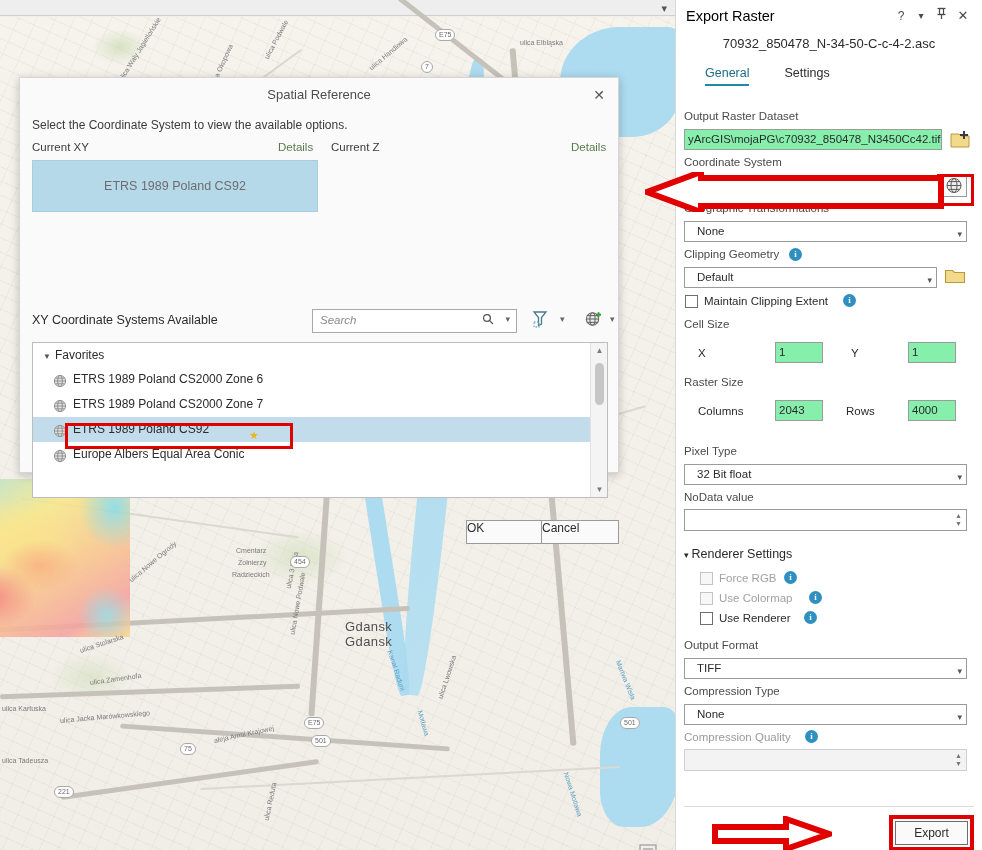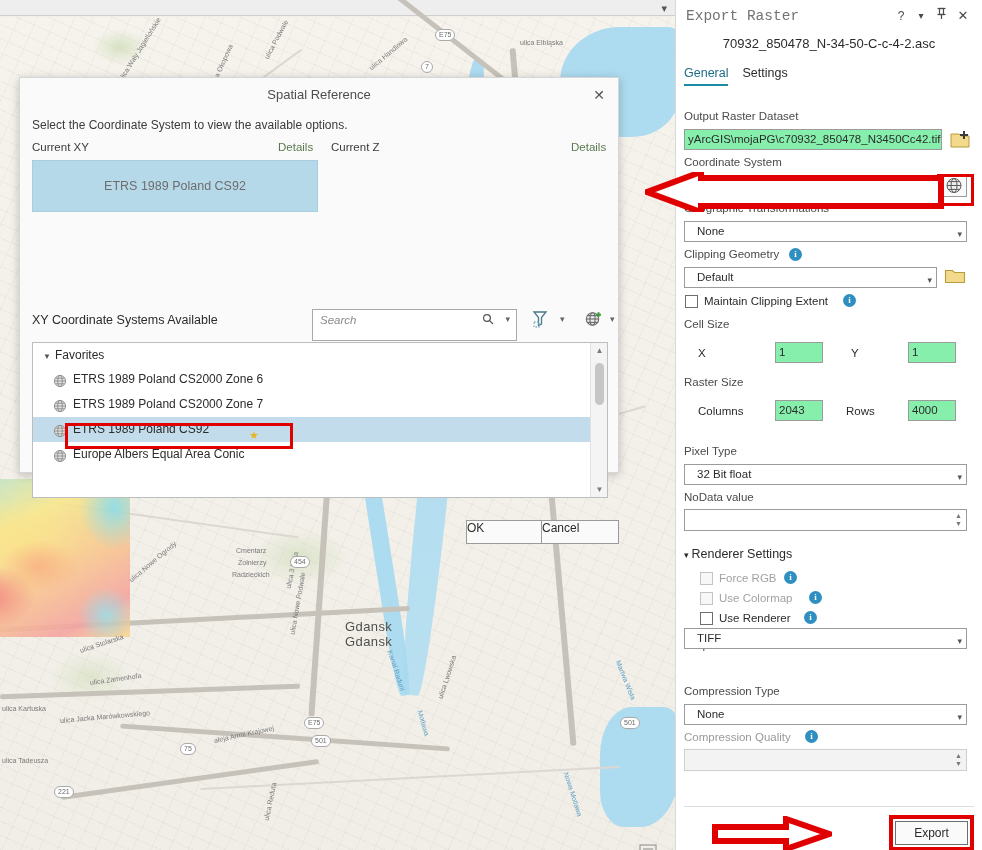--- a/index.html
+++ b/index.html
@@ -143,21 +143,21 @@
     background: #b6d9ea; border: 1px solid #a6cfe2; color: #6d6d6d;
   }
   #cs-z {
     left: 311px; top: 82px; width: 277px;
     background: #ffffff; border: 1px solid #707070; color: #2b2b2b; font-weight: bold;
   }
   #avail-label {
     position: absolute; left: 12px; top: 235px; font-size: 12.5px; color: #2b2b2b;
   }
   #search-wrap {
-    position: absolute; left: 292px; top: 231px; width: 205px; height: 32px;
+    position: absolute; left: 292px; top: 231px; width: 205px; height: 24px;
     background: #fff; border: 1px solid #a9a9a9;
   }
   #search-input {
     position: absolute; left: 5px; top: 3px; width: 150px;
     border: 0; outline: 0; font-size: 11.5px; font-style: italic; color: #6f6f6f;
     background: transparent; font-family: "Liberation Sans", sans-serif;
   }
   #search-input::placeholder { color: #8a8a8a; font-style: italic; }
   .mini-chev { font-size: 9px; color: #666; }
   #search-magn { position: absolute; right: 22px; top: 3px; color: #555; }
@@ -218,40 +218,40 @@
   }
 
   
   #export-panel {
     position: absolute; left: 675px; top: 0; width: 307px; height: 850px;
     background: #ffffff; border-left: 1px solid #d9d9d9;
   }
   #ep-titlebar { position: relative; height: 32px; }
   #ep-title {
     position: absolute; left: 10px; top: 8px;
-    font-size: 14.5px; color: #737373; font-family: Liberation Mono, monospace;
+    font-size: 14.5px; color: #000000;
   }
   .ep-tb-icon {
     position: absolute; top: 7px; width: 18px; height: 18px;
     text-align: center; line-height: 18px; font-size: 12px; color: #4a4a4a; cursor: pointer;
   }
   #ep-help  { right: 72px; }
   #ep-menu  { right: 52px; font-size: 10px; }
   #ep-pin   { right: 32px; }
   #ep-close { right: 10px; font-size: 13px; }
   #ep-subtitle {
     position: absolute; left: 0; right: 0; top: 36px;
     text-align: center; font-size: 13px; color: #2b2b2b;
   }
   #ep-tabs {
     position: absolute; left: 8px; top: 66px; height: 24px;
   }
   .ep-tab {
     float: left; margin-right: 14px; font-size: 12.5px; color: #2b2b2b;
-    padding-bottom: 4px; cursor: pointer;
+    padding-bottom: 4px; cursor: pointer; margin-left: 21px;
   }
   .ep-tab.active { color: #1b6b86; border-bottom: 2px solid #1b8ba8; }
   #ep-body { position: absolute; left: 0; top: 96px; width: 307px; }
   .fld-label {
     position: absolute; font-size: 11.5px; color: #4a4a4a;
   }
   .fld-label.dim { color: #9a9a9a; }
   .txtinput {
     position: absolute; height: 21px;
     background: #86efac; border: 1px solid #9b9b9b;
@@ -622,21 +622,21 @@
 
       <div class="chk disabled" style="left:24px; top:496px;"></div>
       <div class="chk-label disabled" style="left:43px; top:496px;">Use Colormap</div>
       <div class="info-ic" style="left:133px; top:495px;">i</div>
 
       <div class="chk" style="left:24px; top:516px;"></div>
       <div class="chk-label" style="left:43px; top:516px;">Use Renderer</div>
       <div class="info-ic" style="left:128px; top:515px;">i</div>
 
       <div class="fld-label" style="left:8px; top:543px;">Output Format</div>
-      <div class="combo" style="left:8px; top:532px; width:283px;">
+      <div class="combo" style="left:8px; top:562px; width:283px;">
         <span>TIFF</span>
         <span class="cchev">▾</span>
       </div>
 
       <div class="fld-label" style="left:8px; top:589px;">Compression Type</div>
       <div class="combo" style="left:8px; top:608px; width:283px;">
         <span>None</span>
         <span class="cchev">▾</span>
       </div>
 

